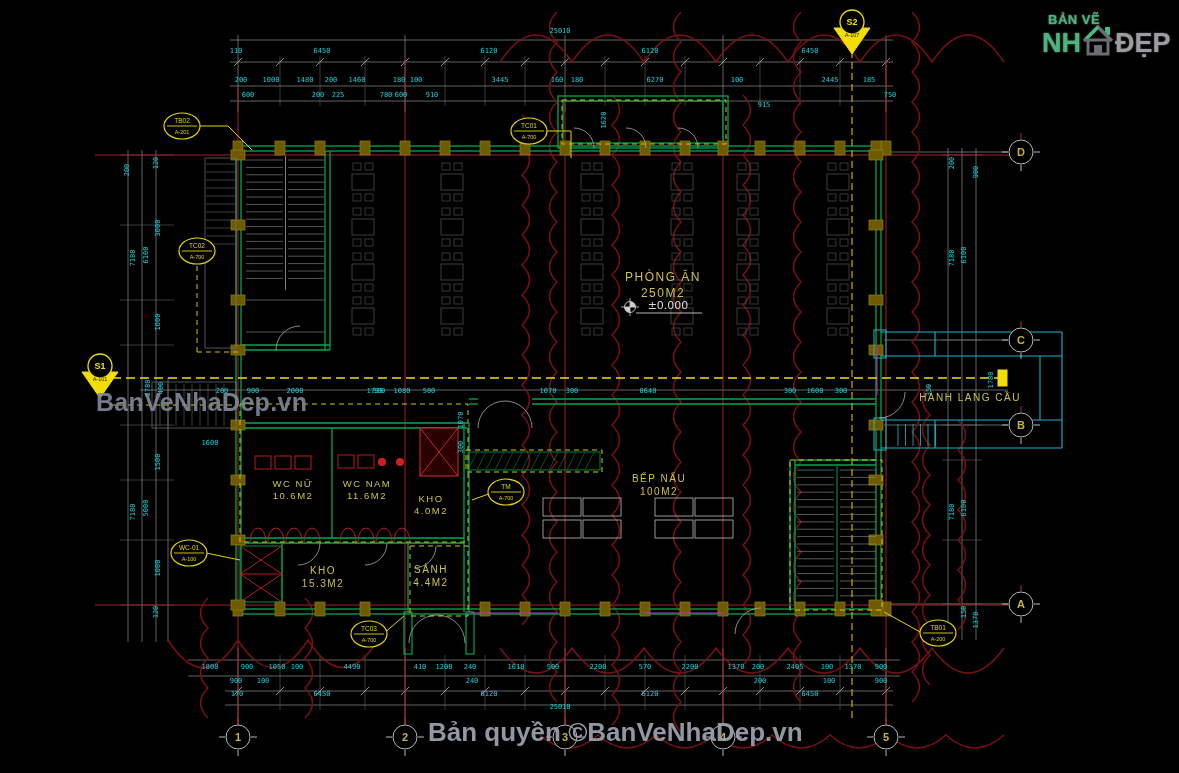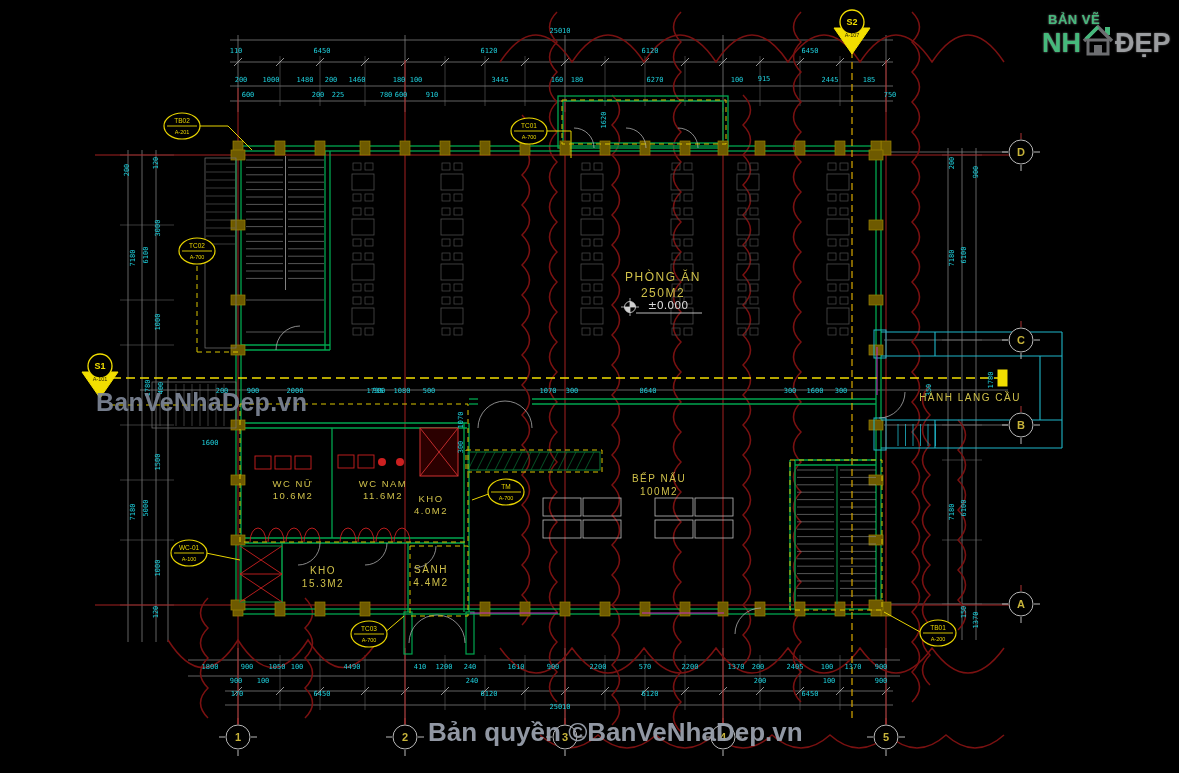--- a/index.html
+++ b/index.html
@@ -645,21 +645,21 @@
       <div class="dim" style="left: 655px; top: 80px;">6270</div>
       <div class="dim" style="left: 737px; top: 80px;">100</div>
       <div class="dim" style="left: 830px; top: 80px;">2445</div>
       <div class="dim" style="left: 869px; top: 80px;">185</div>
       <div class="dim" style="left: 248px; top: 95px;">600</div>
       <div class="dim" style="left: 318px; top: 95px;">200</div>
       <div class="dim" style="left: 338px; top: 95px;">225</div>
       <div class="dim" style="left: 386px; top: 95px;">780</div>
       <div class="dim" style="left: 401px; top: 95px;">600</div>
       <div class="dim" style="left: 432px; top: 95px;">910</div>
-      <div class="dim" style="left: 752px; top: 79px; padding-left: 24px;">915</div>
+      <div class="dim" style="left: 752px; top: 105px; padding-left: 24px;">915</div>
       <div class="dim" style="left: 890px; top: 95px;">750</div>
       <div class="dim rot" style="left: 604px; top: 120px;">1620</div>
       <div class="dim rot" style="left: 148px; top: 388px;">1780</div>
       <div class="dim rot" style="left: 161px; top: 388px;">400</div>
       <div class="dim" style="left: 222px; top: 391px;">200</div>
       <div class="dim" style="left: 253px; top: 391px;">900</div>
       <div class="dim" style="left: 295px; top: 391px;">2000</div>
       <div class="dim" style="left: 352px; top: 391px; margin-left: 23px;">1735</div>
       <div class="dim" style="left: 379px; top: 391px;">300</div>
       <div class="dim" style="left: 402px; top: 391px;">1080</div>
@@ -730,21 +730,21 @@
         <div>250M2</div>
       </div>
       <div class="room" style="left: 659px; top: 485px; font-size: 10px;">
         <div>BẾP NẤU</div>
         <div>100M2</div>
       </div>
       <div class="room" style="left: 293px; top: 490px; font-size: 9.5px;">
         <div>WC NỮ</div>
         <div>10.6M2</div>
       </div>
-      <div class="room" style="left: 367px; top: 490px; font-size: 9.5px; margin-left: 16px;">
+      <div class="room" style="left: 367px; top: 490px; font-size: 9.5px;">
         <div>WC NAM</div>
         <div>11.6M2</div>
       </div>
       <div class="room" style="left: 431px; top: 505px; font-size: 9.5px;">
         <div>KHO</div>
         <div>4.0M2</div>
       </div>
       <div class="room" style="left: 323px; top: 577px; font-size: 10px;">
         <div>KHO</div>
         <div>15.3M2</div>

